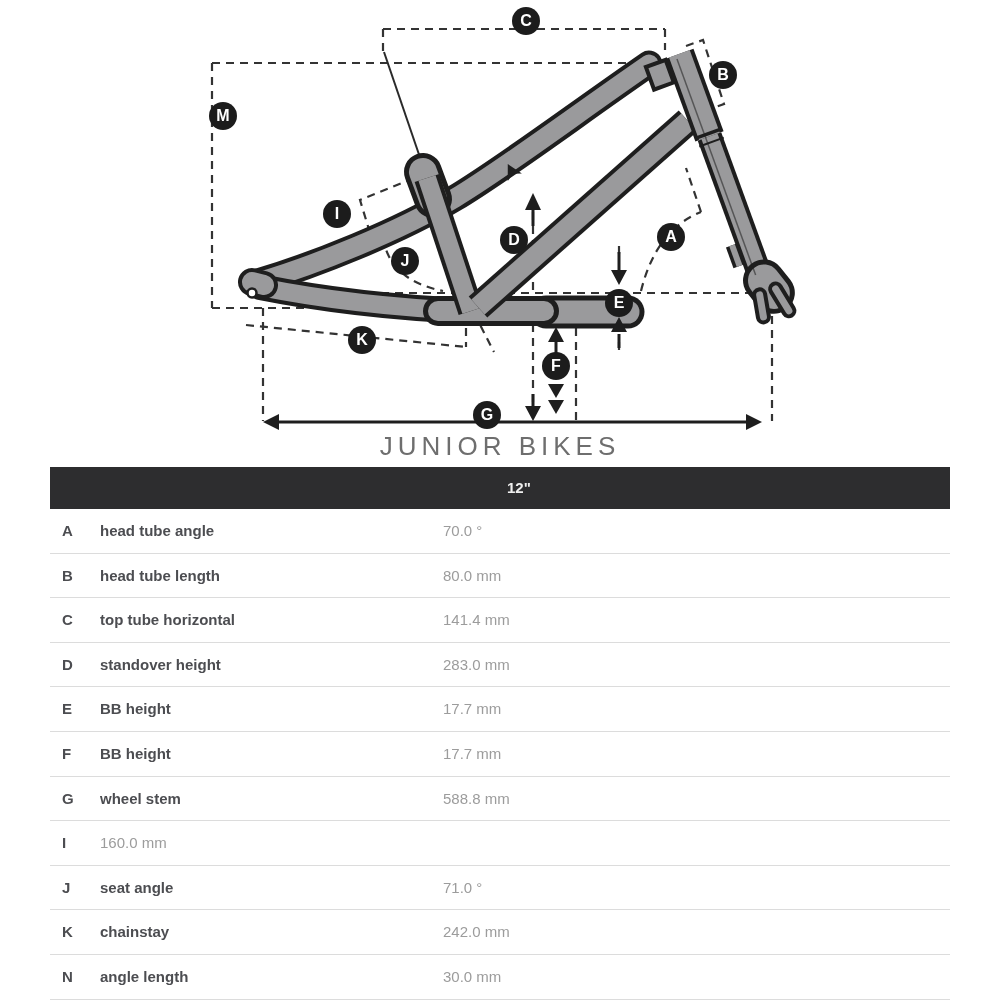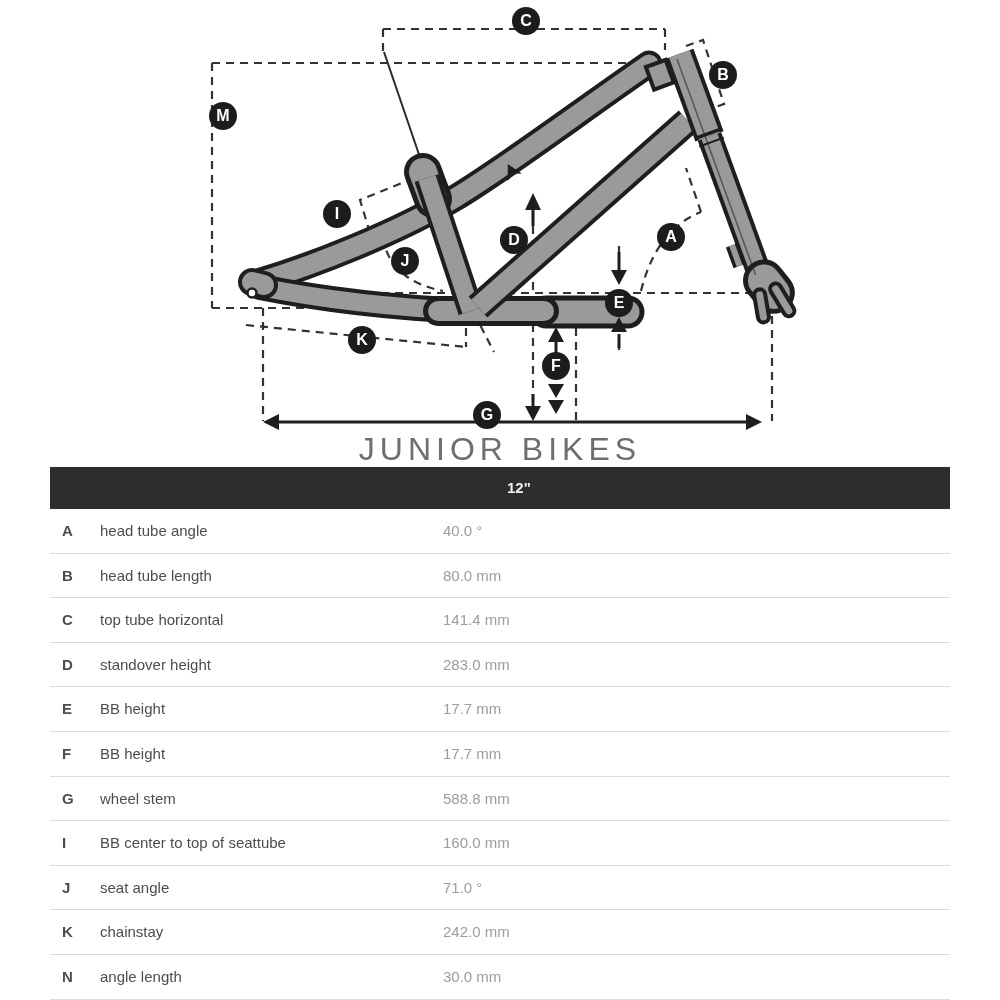--- a/index.html
+++ b/index.html
@@ -31,30 +31,30 @@
   svg .fb{fill:none;stroke:var(--frame-fill);stroke-linecap:butt;}
   svg .ar{fill:var(--frame-outline);}
   svg .at{fill:none;stroke:var(--frame-outline);stroke-width:3;}
 
   .marker{position:absolute;width:28px;height:28px;border-radius:50%;
     background:var(--marker-bg);color:var(--marker-text);
     font-size:16px;font-weight:bold;line-height:28px;text-align:center;
     transform:translate(-50%,-50%);}
 
   #diagram-title{position:absolute;left:0;top:431px;width:1000px;height:32px;
-    text-align:center;font-size:32px;letter-spacing:5px;color:var(--title-text);}
+    text-align:center;font-size:26px;letter-spacing:5px;color:var(--title-text);}
 
   
   #geo-table{position:absolute;left:50px;top:467px;width:900px;}
   #geo-table-header{height:42px;background:var(--header-bg);color:var(--header-text);
     font-size:15px;font-weight:bold;line-height:42px;padding-left:457px;}
   .row{display:flex;height:44.6px;line-height:43.6px;border-bottom:1px solid var(--divider);
     font-size:15px;}
   .c-letter{width:50px;padding-left:12px;font-weight:bold;color:var(--row-label-text);}
-  .c-label{width:343px;font-weight:normal;color:var(--row-label-text);}
+  .c-label{width:343px;font-weight:bold;color:var(--row-label-text);}
   .c-value{flex:1;color:var(--row-value-text);}
 </style>
 </head>
 <body>
 
 <div id="stage">
 
   <div id="diagram">
     <svg width="1000" height="432" viewBox="0 0 1000 432">
 
@@ -166,21 +166,21 @@
   <div id="diagram-title">JUNIOR BIKES</div>
 
   <div id="geo-table">
     <div id="geo-table-header">
       <span>12"</span>
     </div>
     <div id="geo-table-body">
         <div class="row">
           <span class="c-letter">A</span>
           <span class="c-label">head tube angle</span>
-          <span class="c-value">40.0 °</span>
+          <span class="c-value">70.0 °</span>
         </div>
         <div class="row">
           <span class="c-letter">B</span>
           <span class="c-label">head tube length</span>
           <span class="c-value">80.0 mm</span>
         </div>
         <div class="row">
           <span class="c-letter">C</span>
           <span class="c-label">top tube horizontal</span>
           <span class="c-value">141.4 mm</span>
@@ -200,21 +200,20 @@
           <span class="c-label">BB height</span>
           <span class="c-value">17.7 mm</span>
         </div>
         <div class="row">
           <span class="c-letter">G</span>
           <span class="c-label">wheel stem</span>
           <span class="c-value">588.8 mm</span>
         </div>
         <div class="row">
           <span class="c-letter">I</span>
-          <span class="c-label">BB center to top of seattube</span>
           <span class="c-value">160.0 mm</span>
         </div>
         <div class="row">
           <span class="c-letter">J</span>
           <span class="c-label">seat angle</span>
           <span class="c-value">71.0 °</span>
         </div>
         <div class="row">
           <span class="c-letter">K</span>
           <span class="c-label">chainstay</span>

